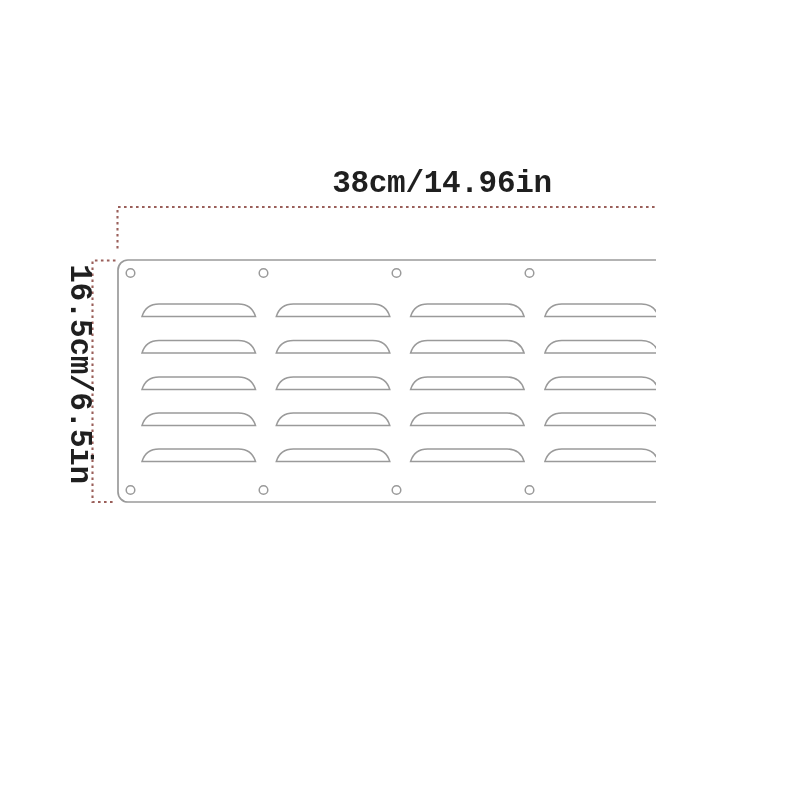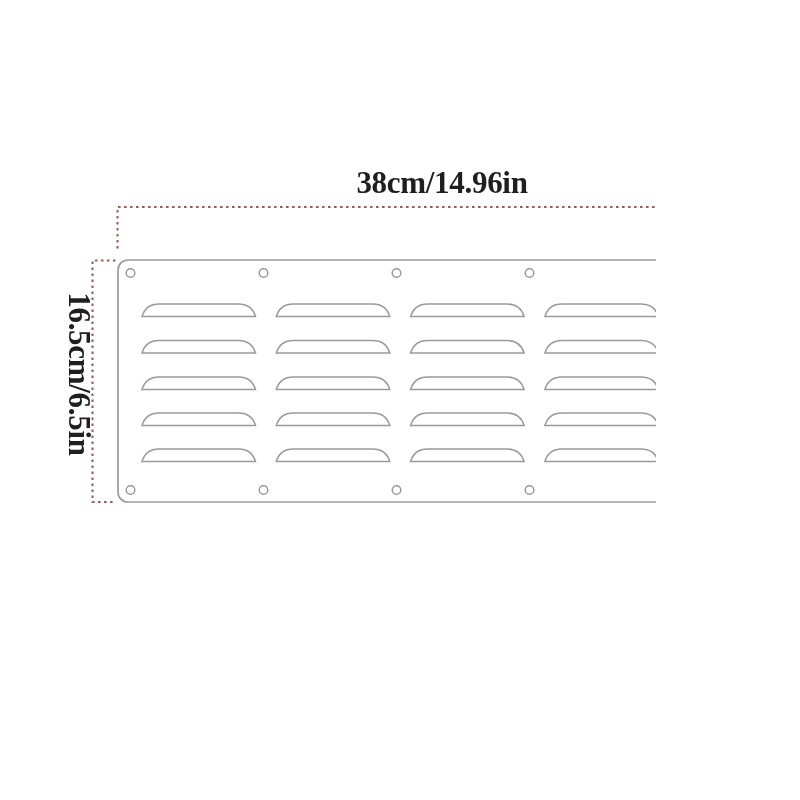--- a/index.html
+++ b/index.html
@@ -9,21 +9,21 @@
     --thickness-marker: #a4524e;
     --background: #ffffff;
   }
   html, body { margin: 0; padding: 0; background: var(--background); }
   .stage {
     position: relative;
     width: 656px;
     height: 800px;
     background: var(--background);
     overflow: hidden;
-    font-family: Liberation Serif, serif;
+    font-family: Liberation Mono, monospace;
   }
   .stage svg { position: absolute; left: 0; top: 0; }
   .dim-label {
     position: absolute;
     font-weight: 700;
     font-size: 31px;
     color: var(--text);
     letter-spacing: -0.3px;
     white-space: nowrap;
     user-select: none;

